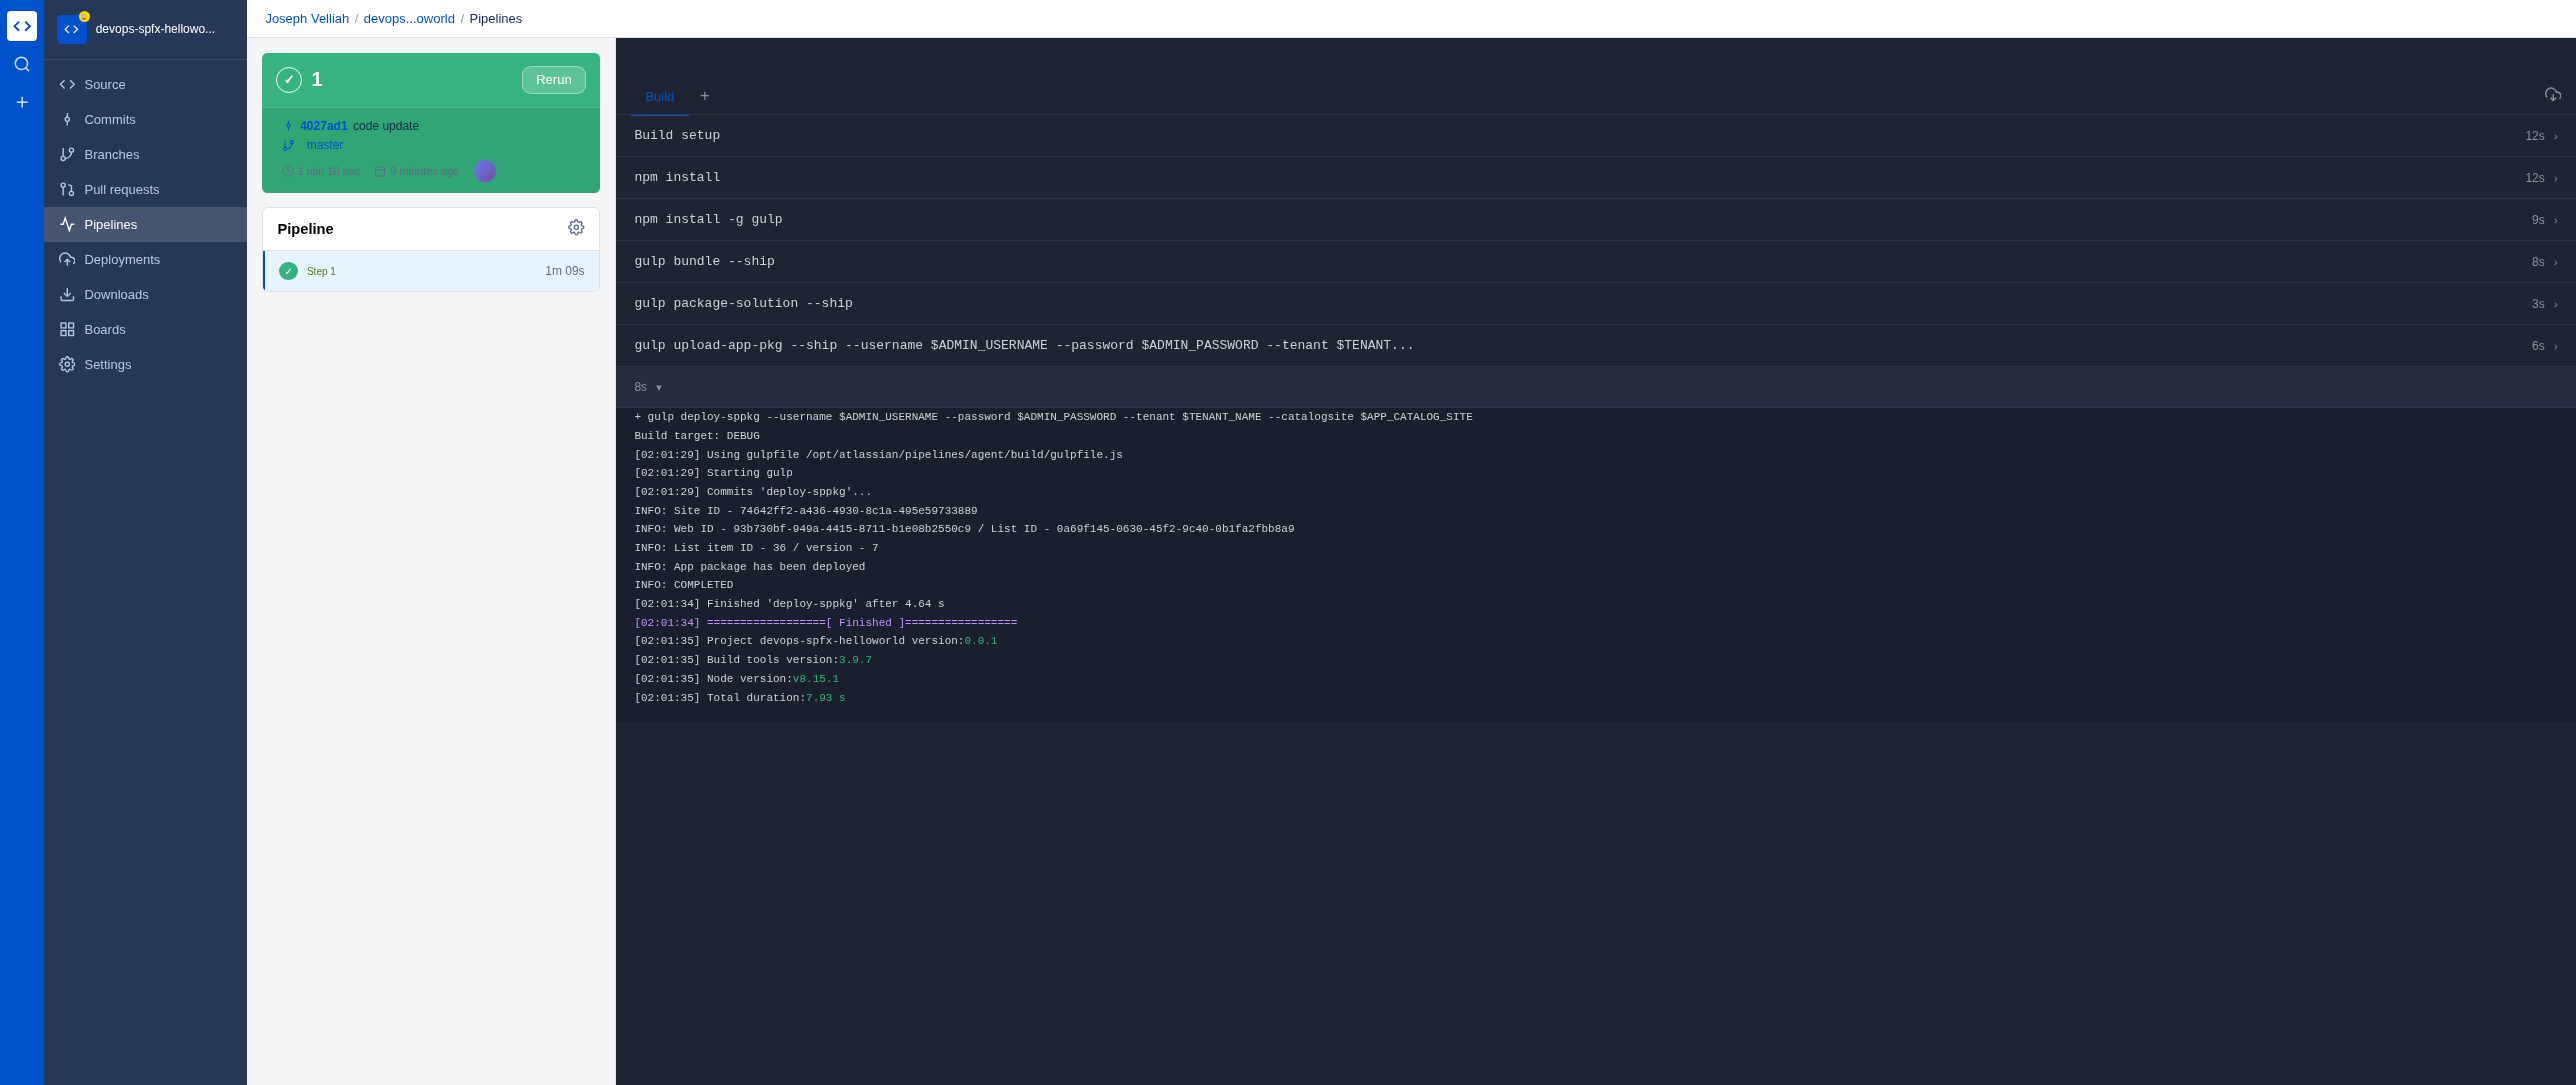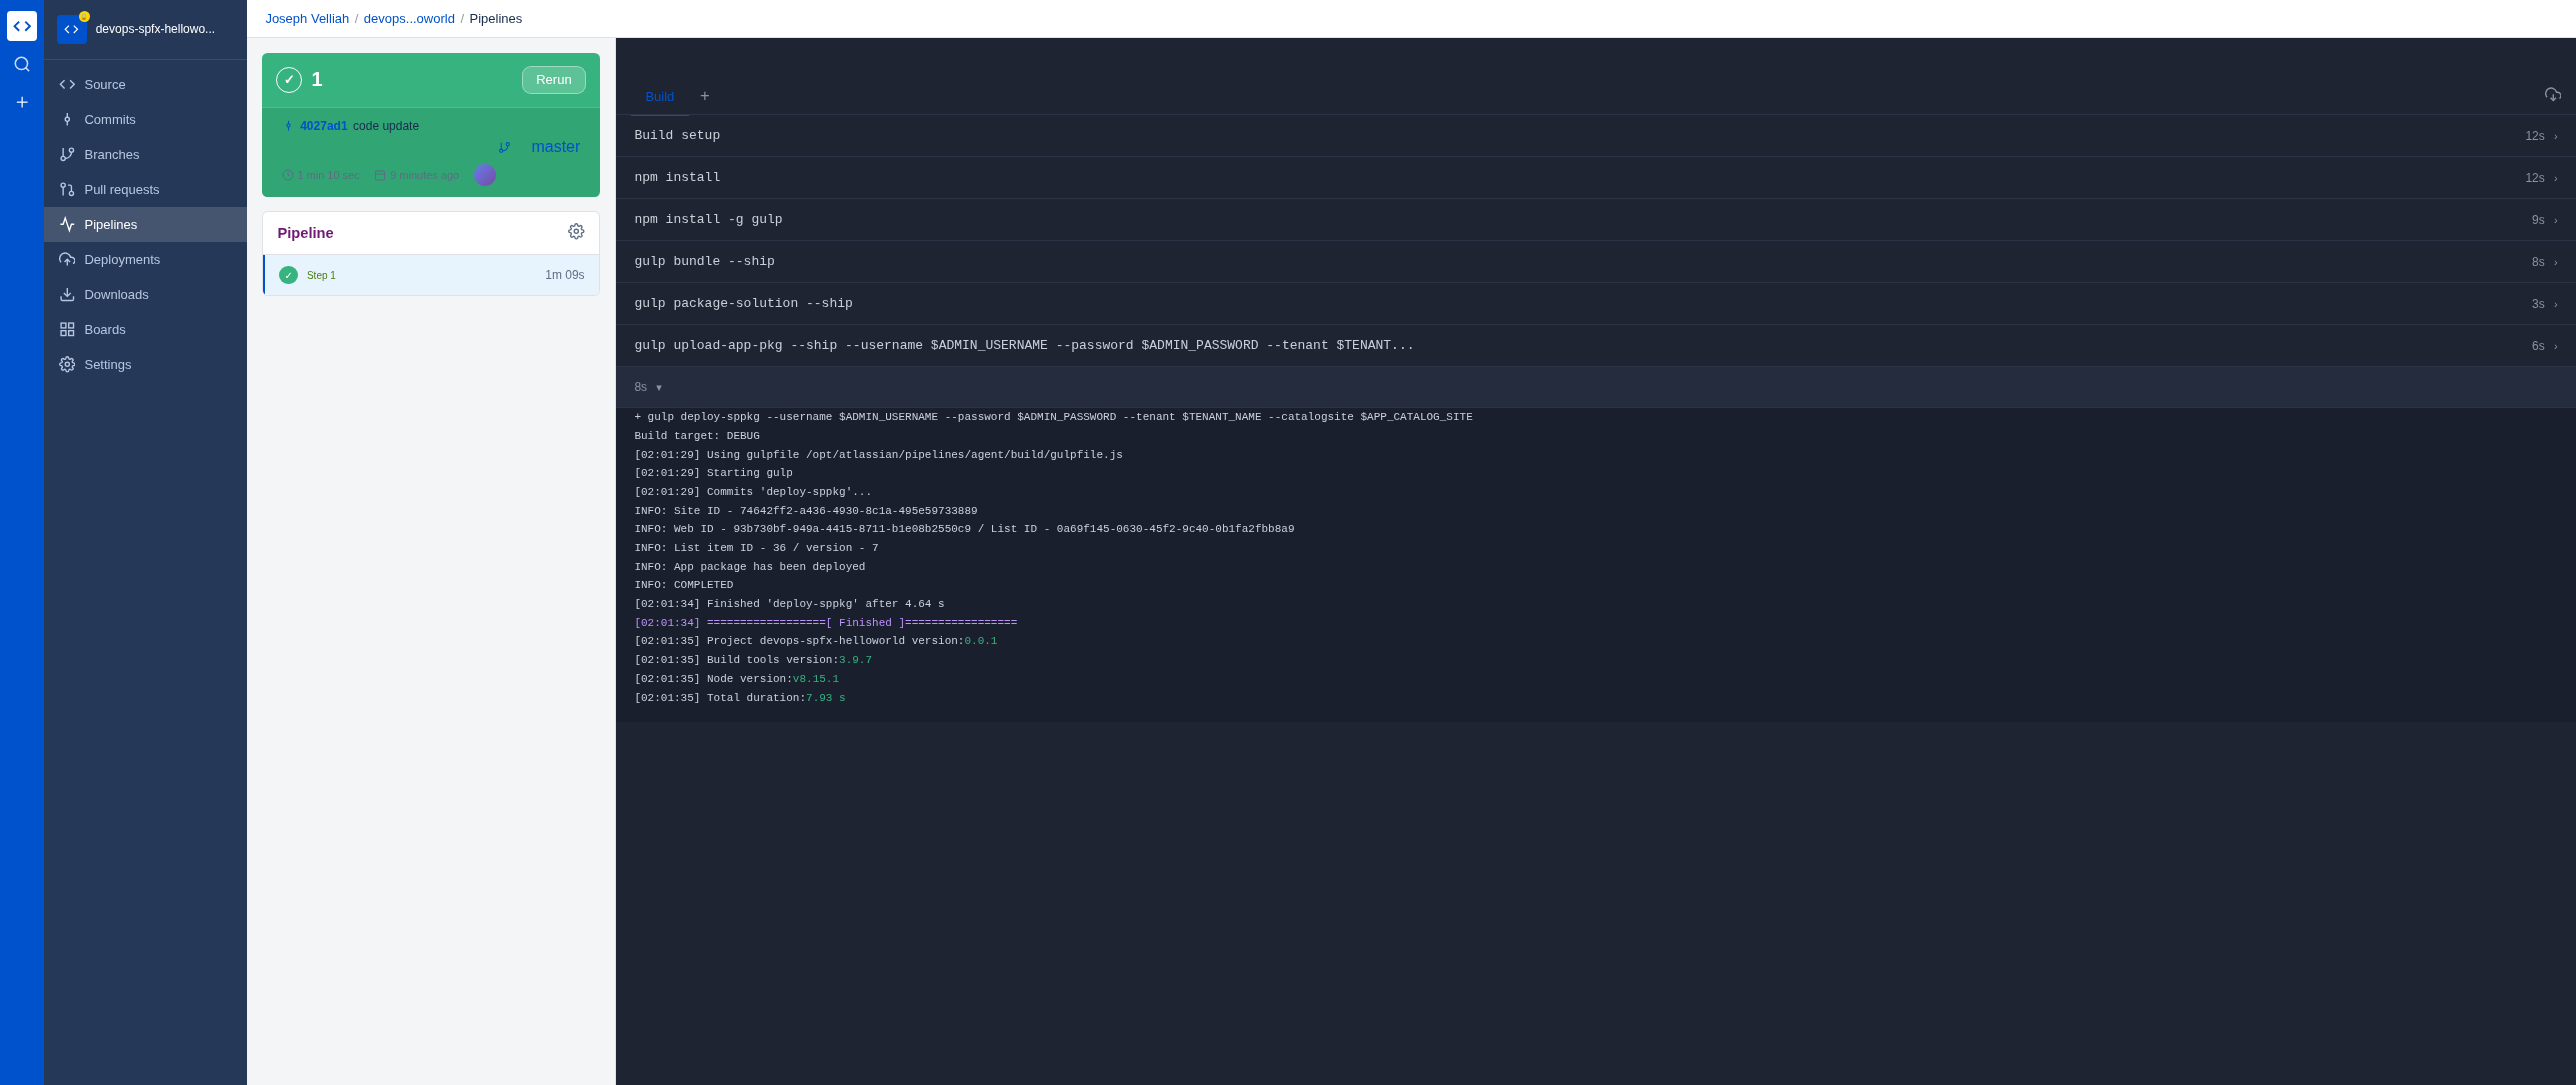--- a/index.html
+++ b/index.html
@@ -175,23 +175,22 @@
       align-items: center;
       gap: 5.5px;
       margin-bottom: 5.5px;
       font-size: 12px;
     }
     .commit-hash { color: #0052cc; font-weight: 600; }
     .commit-msg { color: #172b4d; }
     .branch-row {
       display: flex;
       align-items: center;
-      gap: 20px;
-      font-size: 16px;
-      justify-content: flex-end;
+      gap: 12px;
+      font-size: 12px;
     }
     .branch-name { color: #0052cc; }
     .build-stats-row {
       display: flex;
       align-items: center;
       gap: 14.7px;
       margin-top: 7.4px;
       font-size: 11px;
       color: #5e6c84;
     }
@@ -211,21 +210,21 @@
       overflow: hidden;
     }
     .pipeline-section-header {
       display: flex;
       align-items: center;
       justify-content: space-between;
       padding: 11px 14.7px;
       border-bottom: 0.9px solid #dfe1e6;
       font-size: 14.7px;
       font-weight: 600;
-      color: #701a75;
+      color: #000000;
     }
     .gear-icon { color: #5e6c84; cursor: pointer; font-size: 14.7px; }
     .step-item {
       display: flex;
       align-items: center;
       justify-content: space-between;
       padding: 11px 14.7px;
       background: #e8f4fd;
       border-left: 2.8px solid #0052cc;
     }

